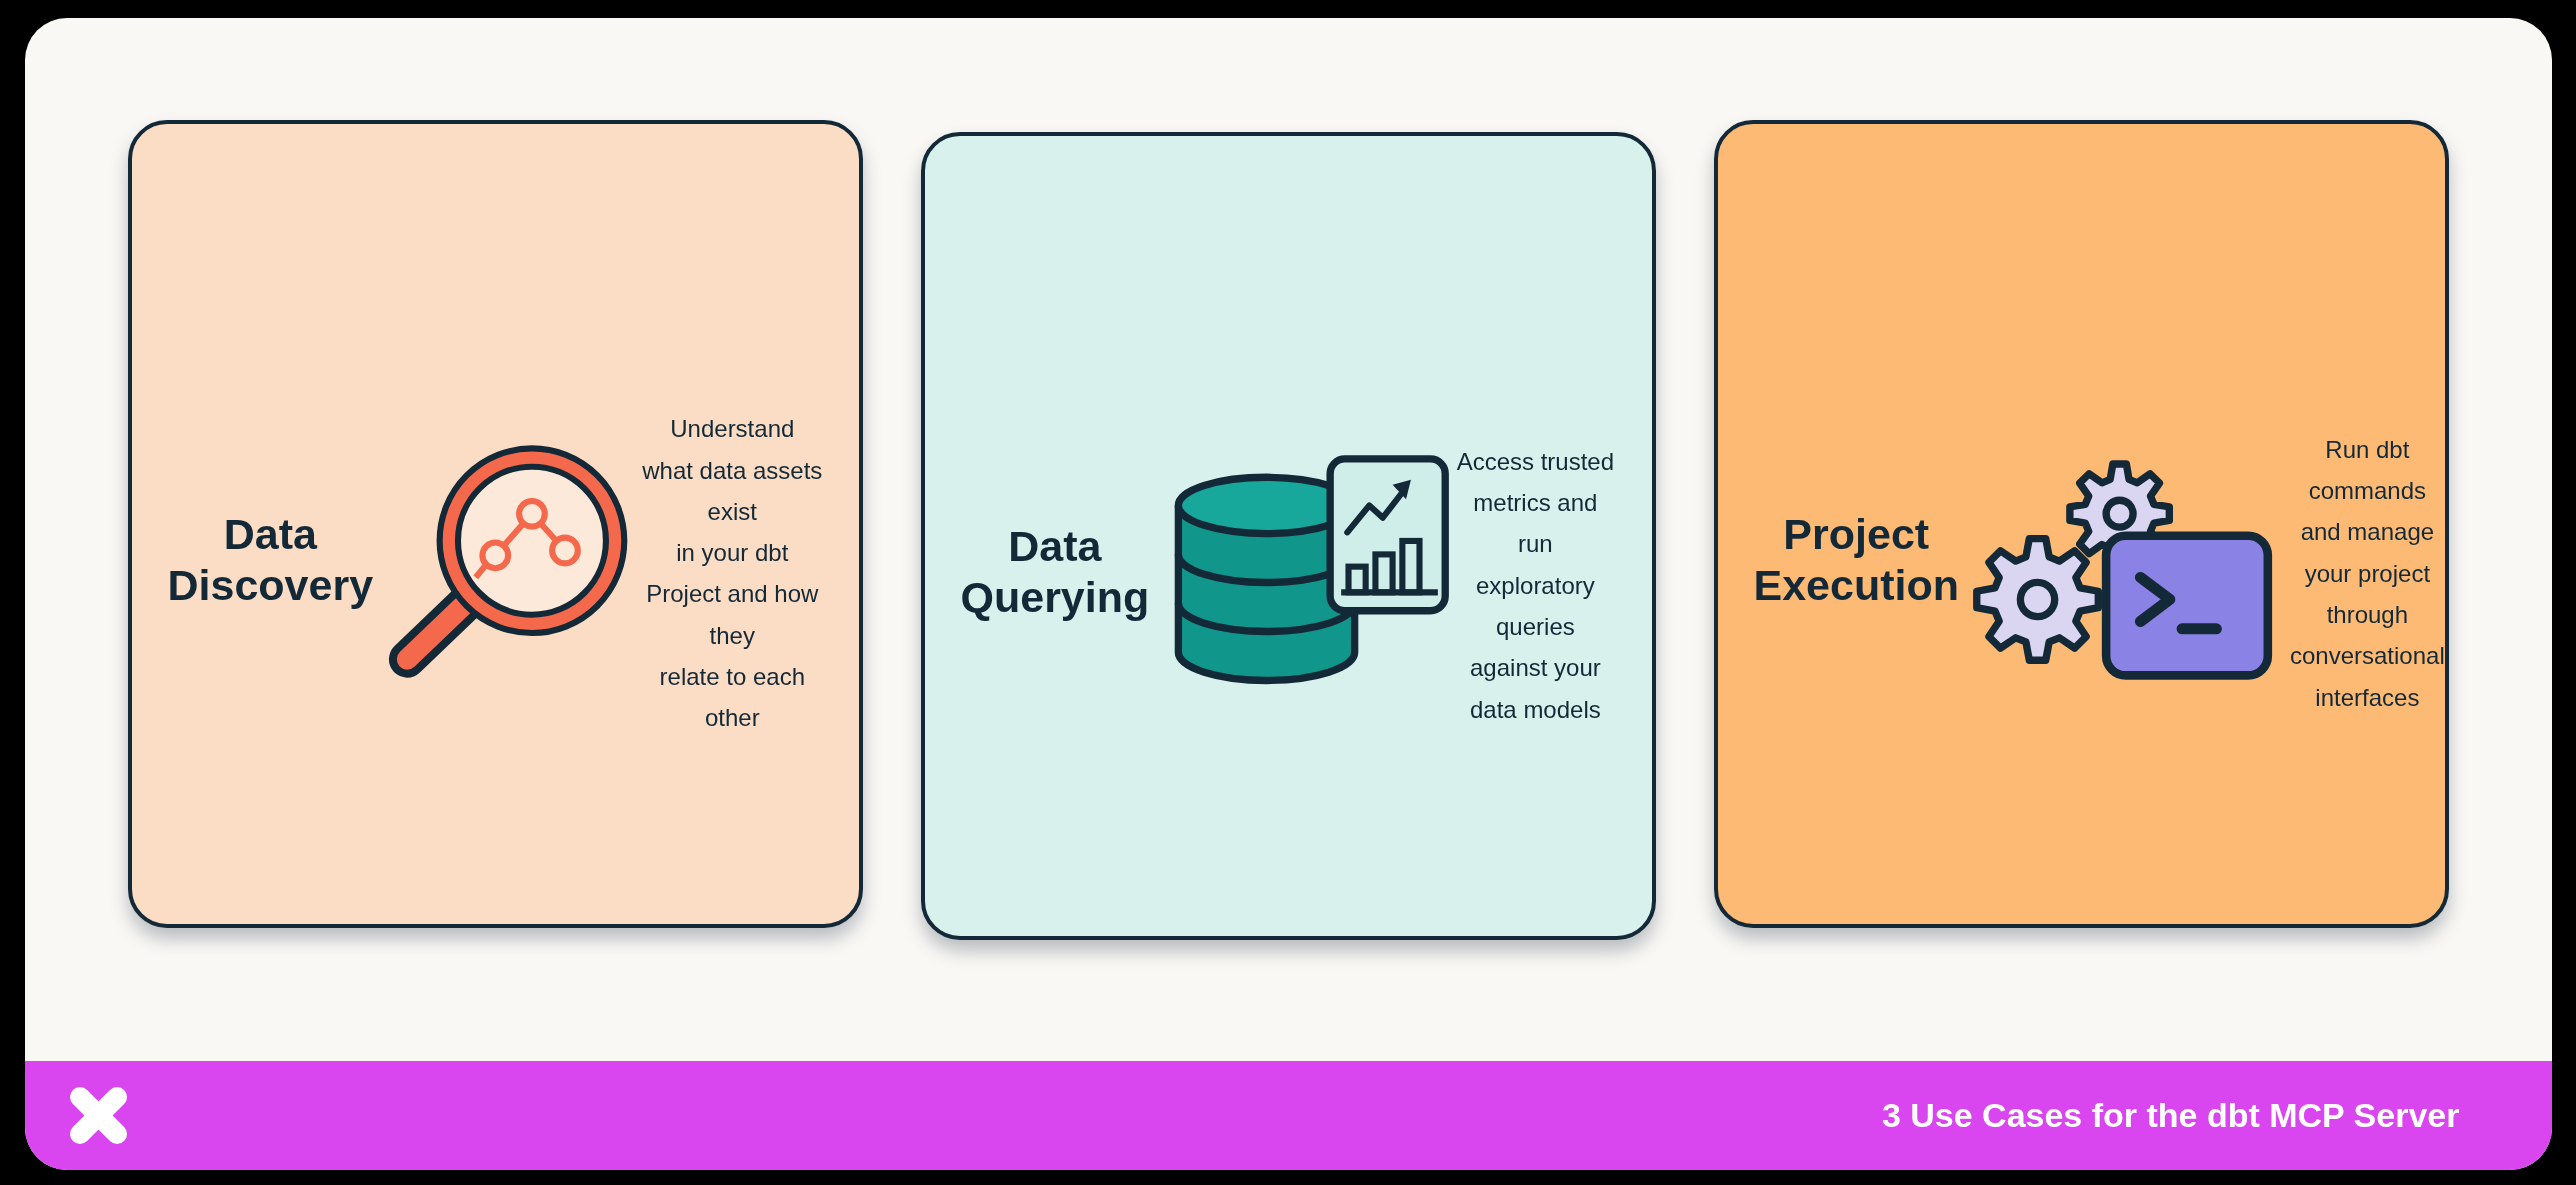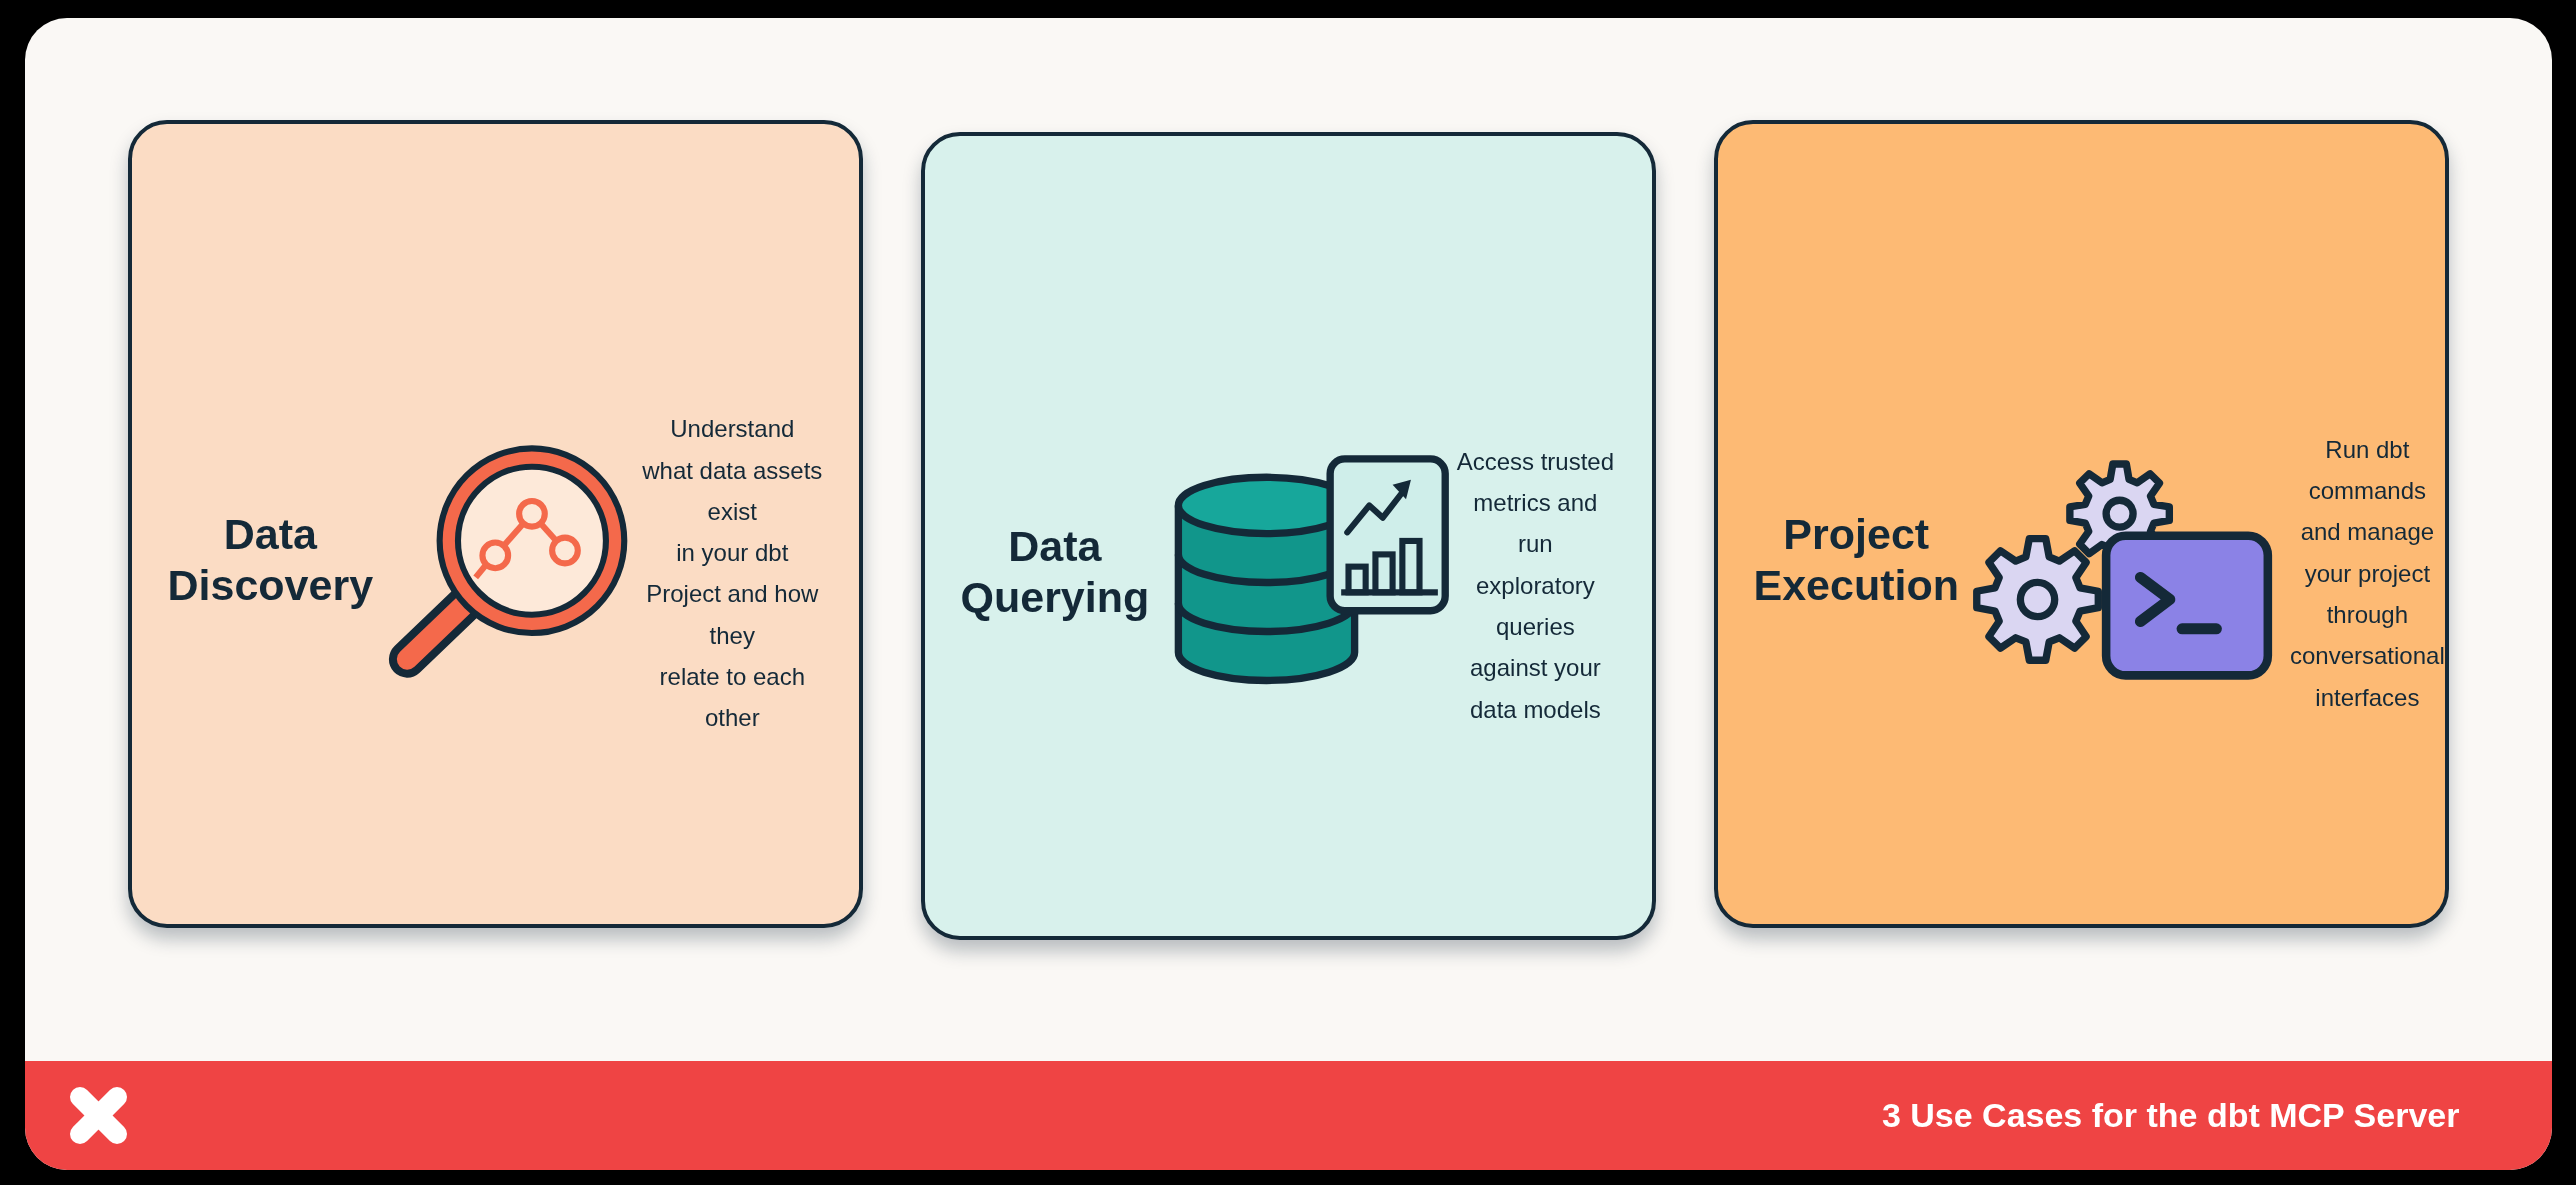--- a/index.html
+++ b/index.html
@@ -166,21 +166,21 @@
         </div>
         <p class="card-desc">
           <span>Run dbt commands and manage</span><br>
           <span>your project through</span><br>
           <span>conversational interfaces</span>
         </p>
       </section>
 
     </div>
 
-    <footer class="footer" style="background-color: #ef4444;">
+    <footer class="footer" style="background-color: #d946ef;">
       <svg width="77" height="77" viewBox="0 0 100 100">
         <g fill="#ffffff" transform="rotate(45 50 50)">
           <rect x="37" y="3" width="26" height="94" rx="13"></rect>
           <rect x="3" y="37" width="94" height="26" rx="13"></rect>
         </g>
       </svg>
       <div class="footer-title">3 Use Cases for the dbt MCP Server</div>
     </footer>
 
   </div>

